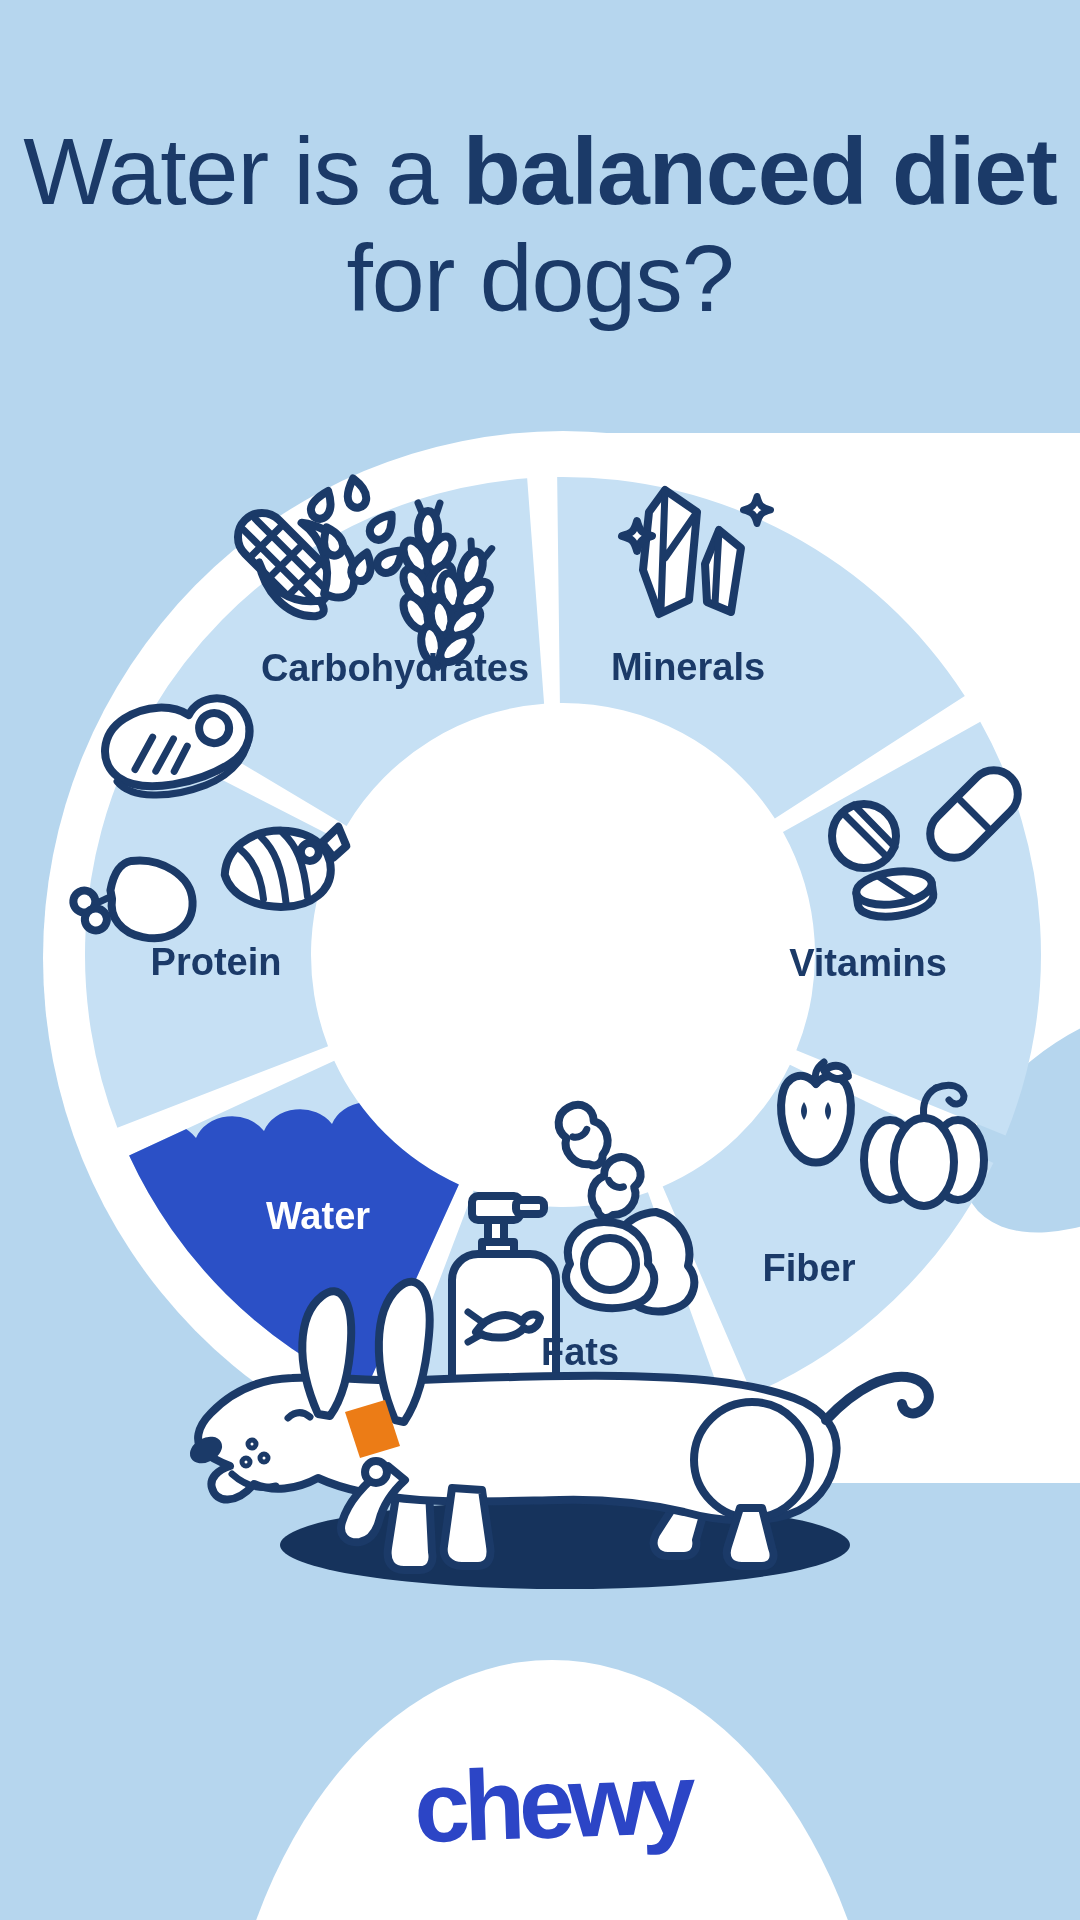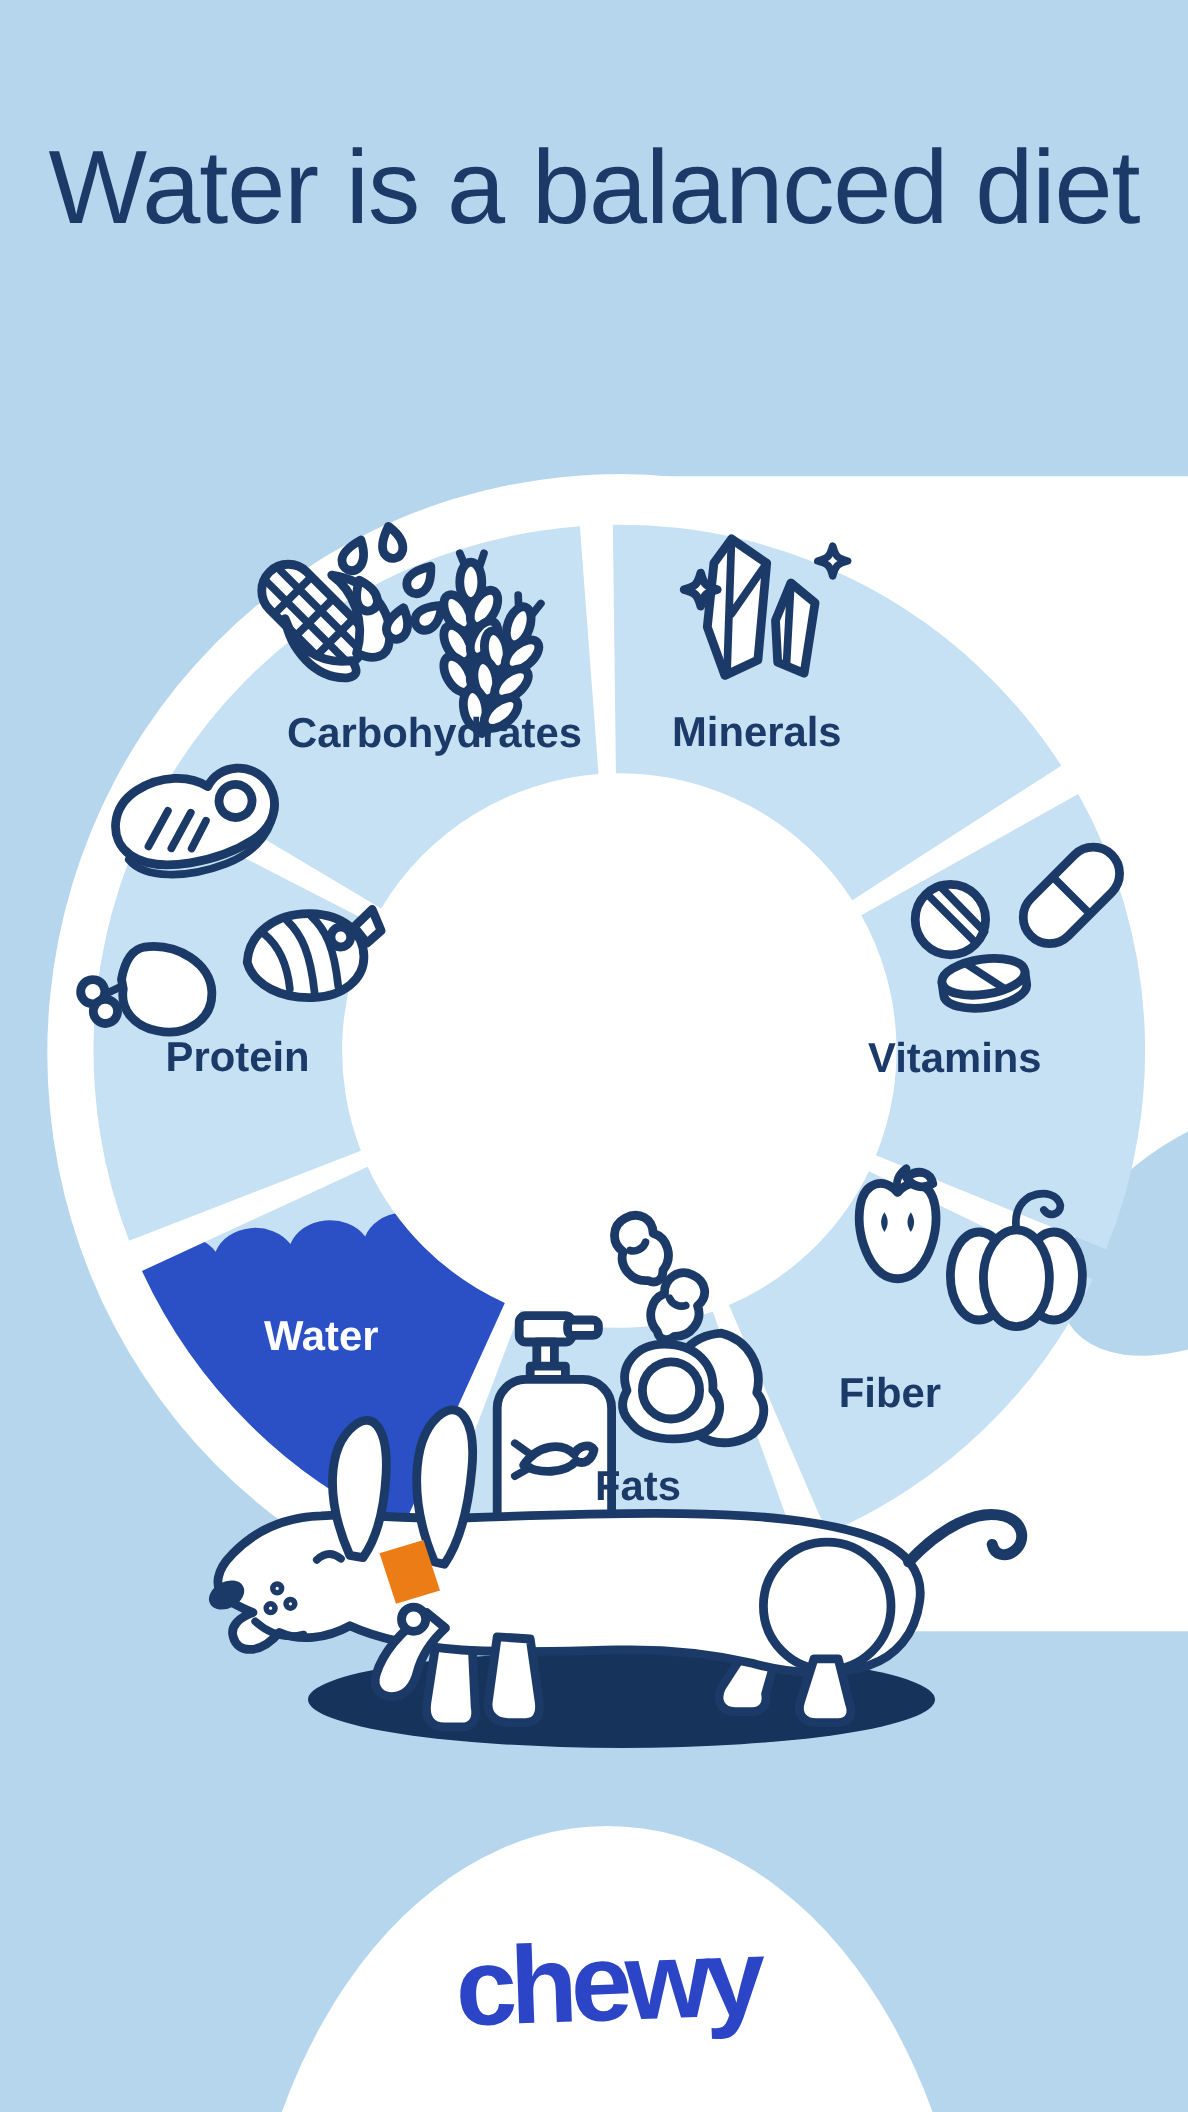--- a/index.html
+++ b/index.html
@@ -20,21 +20,21 @@
   .ln-fill{fill:var(--navy,#1b3a68);stroke:none;}
   .shadow{fill:var(--shadow,#16335c);}
   .collar{fill:var(--orange,#ec7c16);}
 
   
   .title{
     position:absolute;left:0;top:118px;width:1080px;text-align:center;
     color:var(--navy,#1b3a68);font-size:95px;line-height:1.13;font-weight:400;
     letter-spacing:-1px;
   }
-  .title b{font-weight:400;}
+  .title b{font-weight:700;}
   .seg-label{
     position:absolute;transform:translate(-50%,-50%);
     color:var(--navy,#1b3a68);font-size:38px;font-weight:700;white-space:nowrap;
     letter-spacing:0px;
   }
   .seg-label.light{color:#ffffff;}
   .logo{
     position:absolute;left:552px;top:1803px;transform:translate(-50%,-50%) rotate(-2deg);
     color:var(--logo,#2c45c6);font-size:100px;font-weight:800;letter-spacing:-6px;
   }
@@ -217,24 +217,25 @@
       <path class="ln-thin" d="M288,1418 Q299,1408 310,1417"></path>
       <path class="ln-thin" d="M232,1474 Q252,1492 276,1486"></path>
       <circle class="ln-thin" style="stroke-width:5" cx="252" cy="1444" r="4"></circle>
       <circle class="ln-thin" style="stroke-width:5" cx="264" cy="1458" r="4"></circle>
       <circle class="ln-thin" style="stroke-width:5" cx="246" cy="1462" r="4"></circle>
     </g>
   </svg>
 
   <div class="title">
     <div><span>Water is a </span><b>balanced diet</b></div>
+    <div>for dogs?</div>
   </div>
 
   <div class="seg-label" style="left:395px;top:668px;text-align:center;">Carbohydrates</div>
   <div class="seg-label" style="left:688px;top:667px;">Minerals</div>
   <div class="seg-label" style="left:868px;top:963px;">Vitamins</div>
   <div class="seg-label" style="left:809px;top:1268px;">Fiber</div>
   <div class="seg-label" style="left:559px;top:1352px;margin-left:21px;">Fats</div>
-  <div class="seg-label light" style="left:292px;top:1216px;text-align:right;">Water</div>
+  <div class="seg-label light" style="left:318px;top:1216px;text-align:right;">Water</div>
   <div class="seg-label" style="left:216px;top:962px;">Protein</div>
 
   <div class="logo">chewy</div>
 </div>
 
 </body></html>

